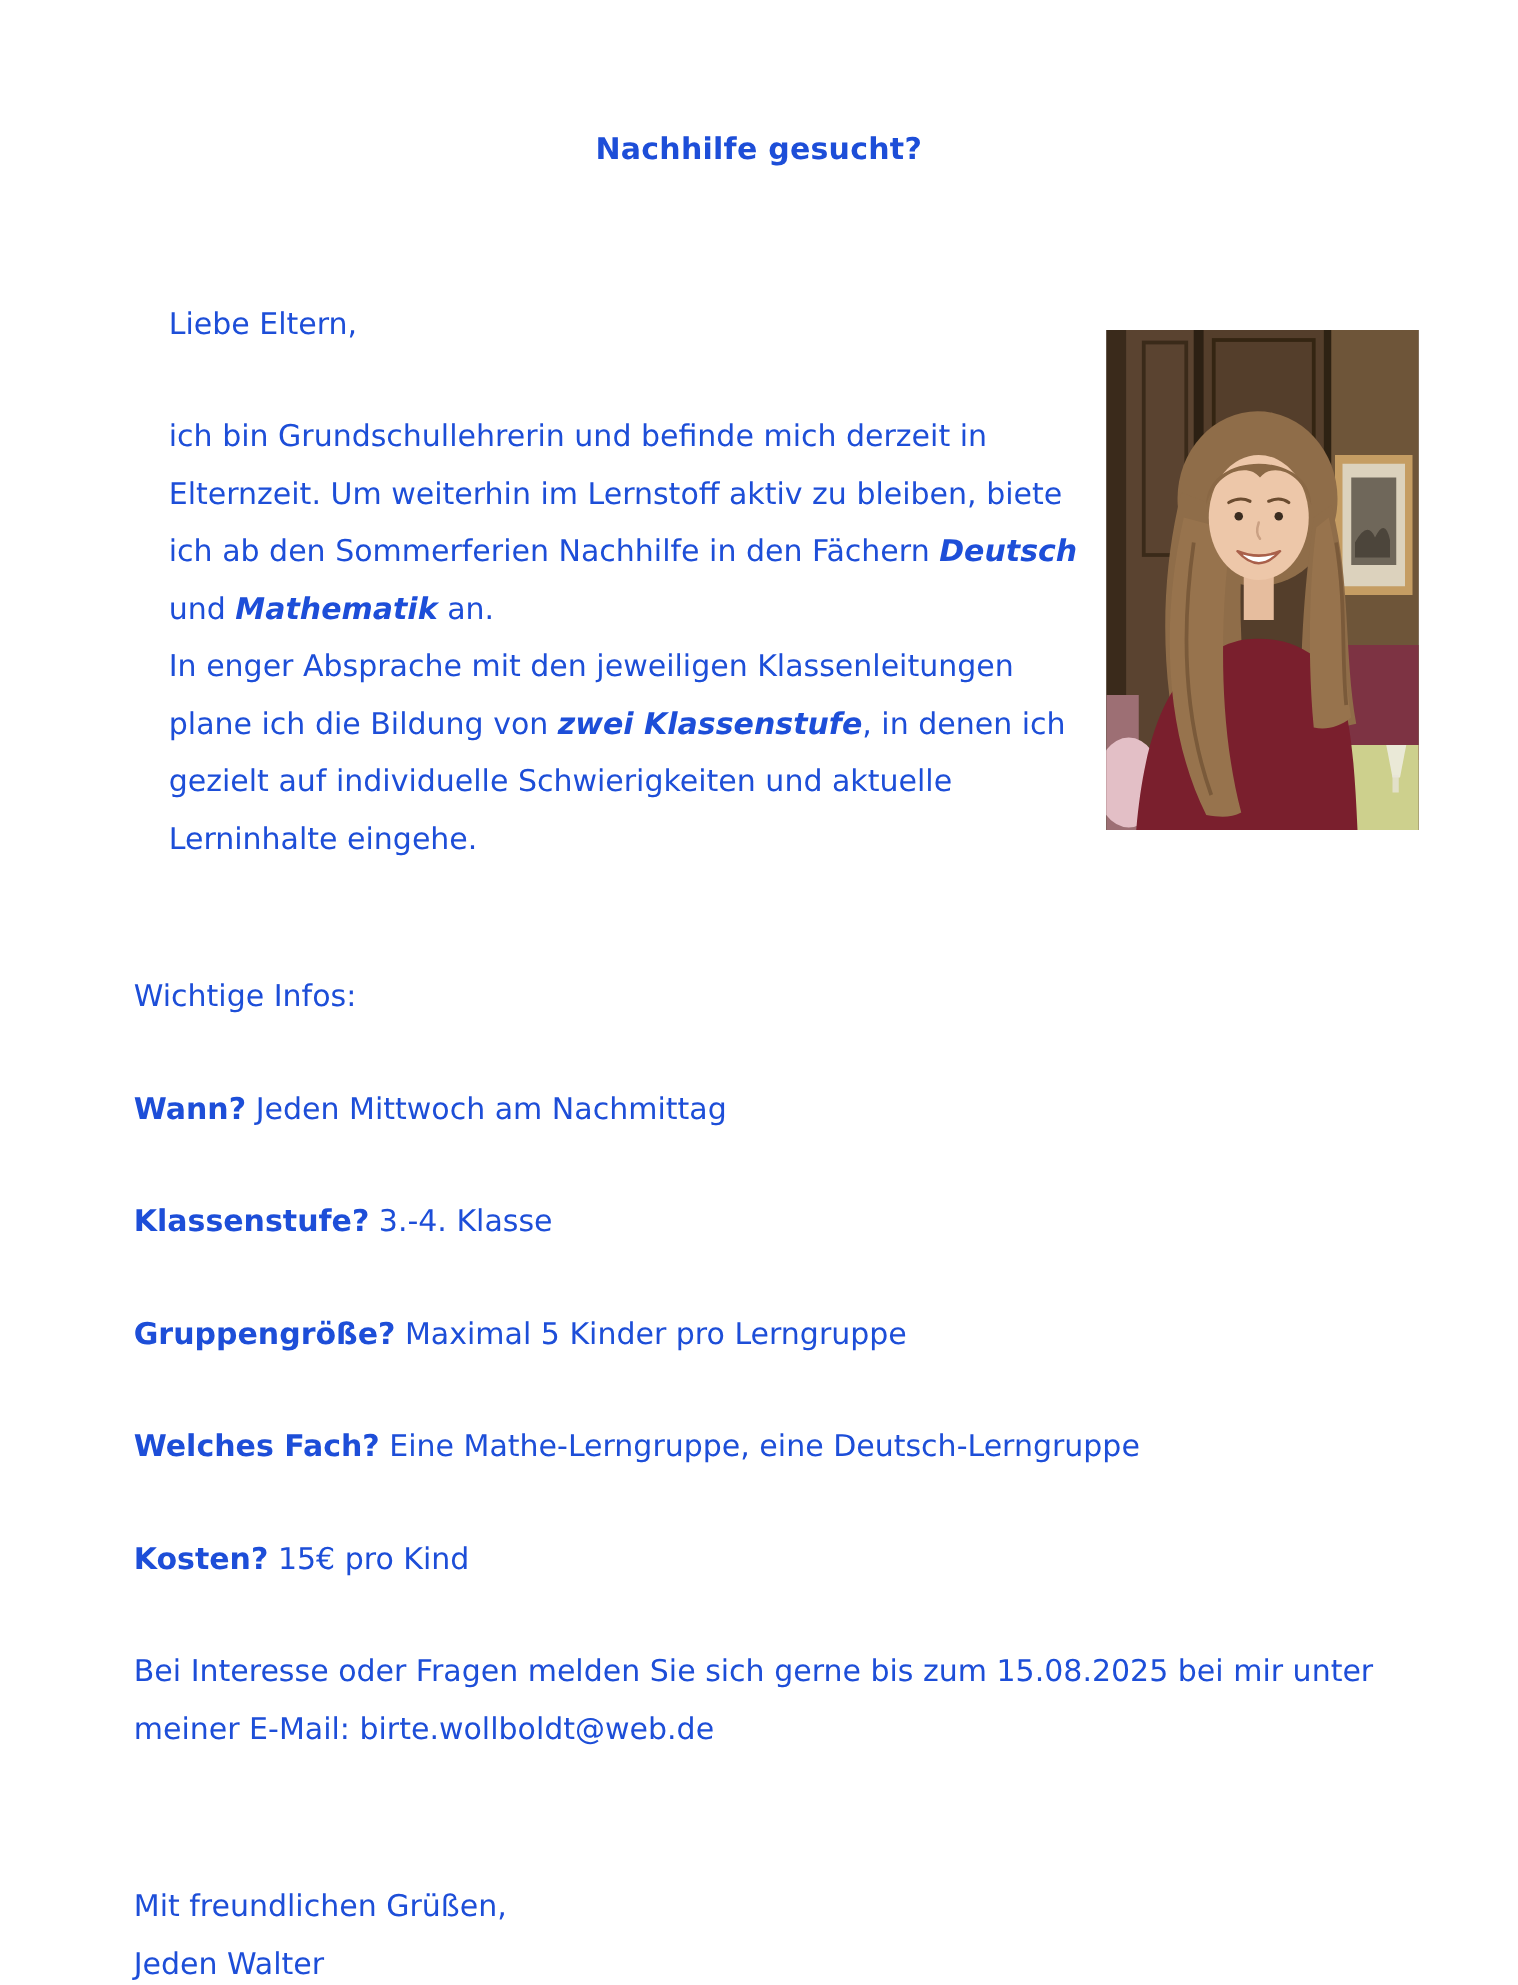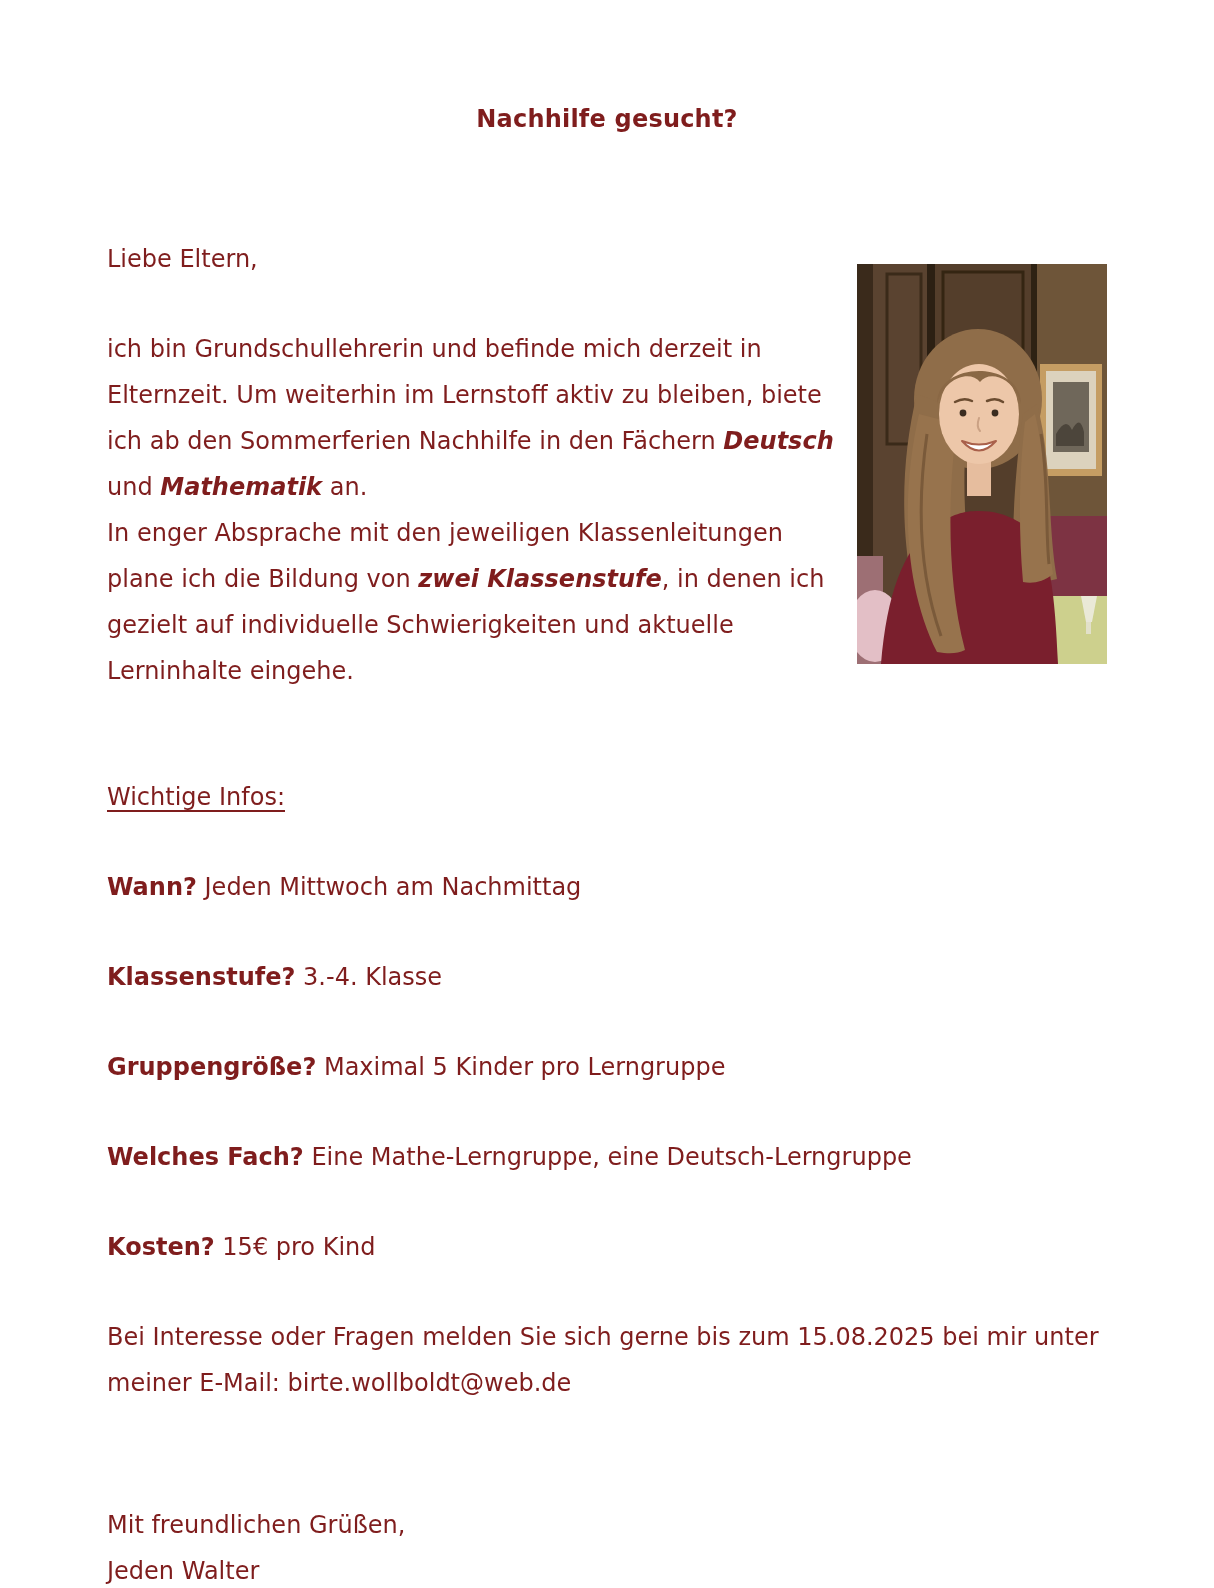--- a/index.html
+++ b/index.html
@@ -10,35 +10,36 @@
   .page {
     position: relative;
     width: 1214px;
     height: 1588px;
     margin: 0 auto;
     box-sizing: border-box;
     padding: 102px 107px 40px 107px;
     background: #ffffff;
     font-family: "DejaVu Sans", "Liberation Sans", sans-serif;
     font-size: 24px;
-    color: #7f1d1d;
+    color: #1d4ed8;
     overflow: hidden;
   }
   .title {
     margin: 0 0 100px 0;
     font-size: 24px;
     font-weight: 700;
     text-align: center;
     line-height: 34px;
     letter-spacing: 0.2px;
   }
   .content-row {
     display: flex;
     gap: 10px;
     align-items: flex-start;
+    margin-left: 28px;
   }
   .text-col {
     width: 740px;
     flex: 0 0 740px;
   }
   .photo-col {
     flex: 0 0 250px;
     width: 250px;
     padding-top: 28px;
   }
@@ -49,21 +50,20 @@
   .para {
     margin: 0;
     line-height: 46px;
   }
   .para strong { font-weight: 700; font-style: italic; }
   .infos-heading {
     margin: 80px 0 0 0;
     line-height: 46px;
   }
   .infos-heading .u {
-    text-decoration: underline;
     text-underline-offset: 5px;
     text-decoration-thickness: 2px;
     margin-top: 35px;
   }
   .info-line {
     margin: 44px 0 0 0;
     line-height: 46px;
   }
   .info-line strong { font-weight: 700; margin-top: 10px; }
   .contact {

